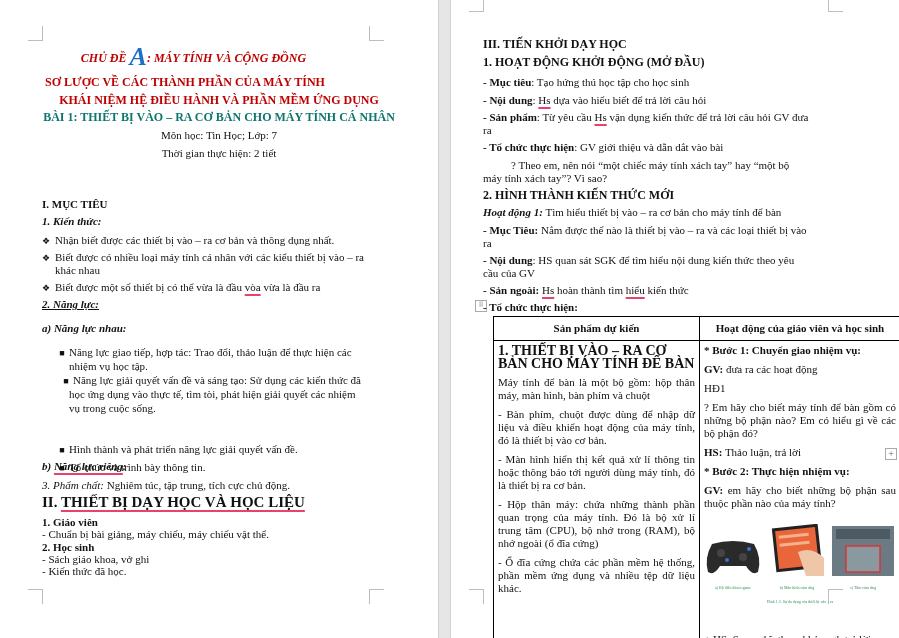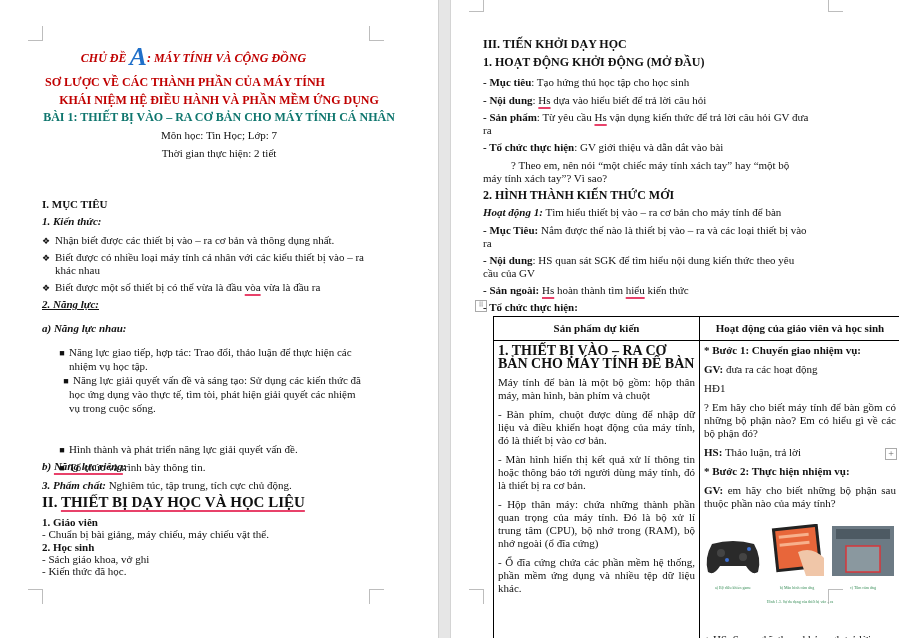--- a/index.html
+++ b/index.html
@@ -81,21 +81,21 @@
   <div class="abs" style="left:69px;top:360px;">nhiệm vụ học tập.</div>
   <div class="abs" style="left:41px;top:374px;margin-left:18px;"><span class="dot">■</span><span>Năng lực giải quyết vấn đề và sáng tạo: Sử dụng các kiến thức đã</span></div>
   <div class="abs" style="left:69px;top:388px;">học ứng dụng vào thực tế, tìm tòi, phát hiện giải quyết các nhiệm</div>
   <div class="abs" style="left:69px;top:402px;">vụ trong cuộc sống.</div>
 
   <div class="abs" style="left:42px;top:420px;font-weight:bold;font-style:italic;margin-top:40px;"><span>b) </span><span class="sq">Năng lực riêng</span><span>:</span></div>
 
   <div class="abs" style="left:55px;top:443px;"><span class="dot">■</span><span>Hình thành và phát triển năng lực giải quyết vấn đề.</span></div>
   <div class="abs" style="left:55px;top:461px;"><span class="dot">■</span><span>Tổ chức và trình bày thông tin.</span></div>
 
-  <div class="abs" style="left:42px;top:479px;"><span style="font-weight:bold;font-style:italic;">3. Phẩm chất:</span><span> Nghiêm túc, tập trung, tích cực chủ động.</span></div>
+  <div class="abs" style="left:42px;top:479px;"><span style="font-weight:normal;font-style:italic;">3. Phẩm chất:</span><span> Nghiêm túc, tập trung, tích cực chủ động.</span></div>
 
   <div class="abs" style="left:42px;top:496px;font-weight:bold;font-size:15px;"><span>II. </span><span class="sq">THIẾT BỊ DẠY HỌC VÀ HỌC LIỆU</span></div>
 
   <div class="abs" style="left:42px;top:516px;font-weight:bold;">1. Giáo viên</div>
   <div class="abs" style="left:42px;top:528px;">- Chuẩn bị bài giảng, máy chiếu, máy chiếu vật thể.</div>
   <div class="abs" style="left:42px;top:541px;font-weight:bold;">2. Học sinh</div>
   <div class="abs" style="left:42px;top:553px;">- Sách giáo khoa, vở ghi</div>
   <div class="abs" style="left:42px;top:565px;">- Kiến thức đã học.</div>
 </div>
 

